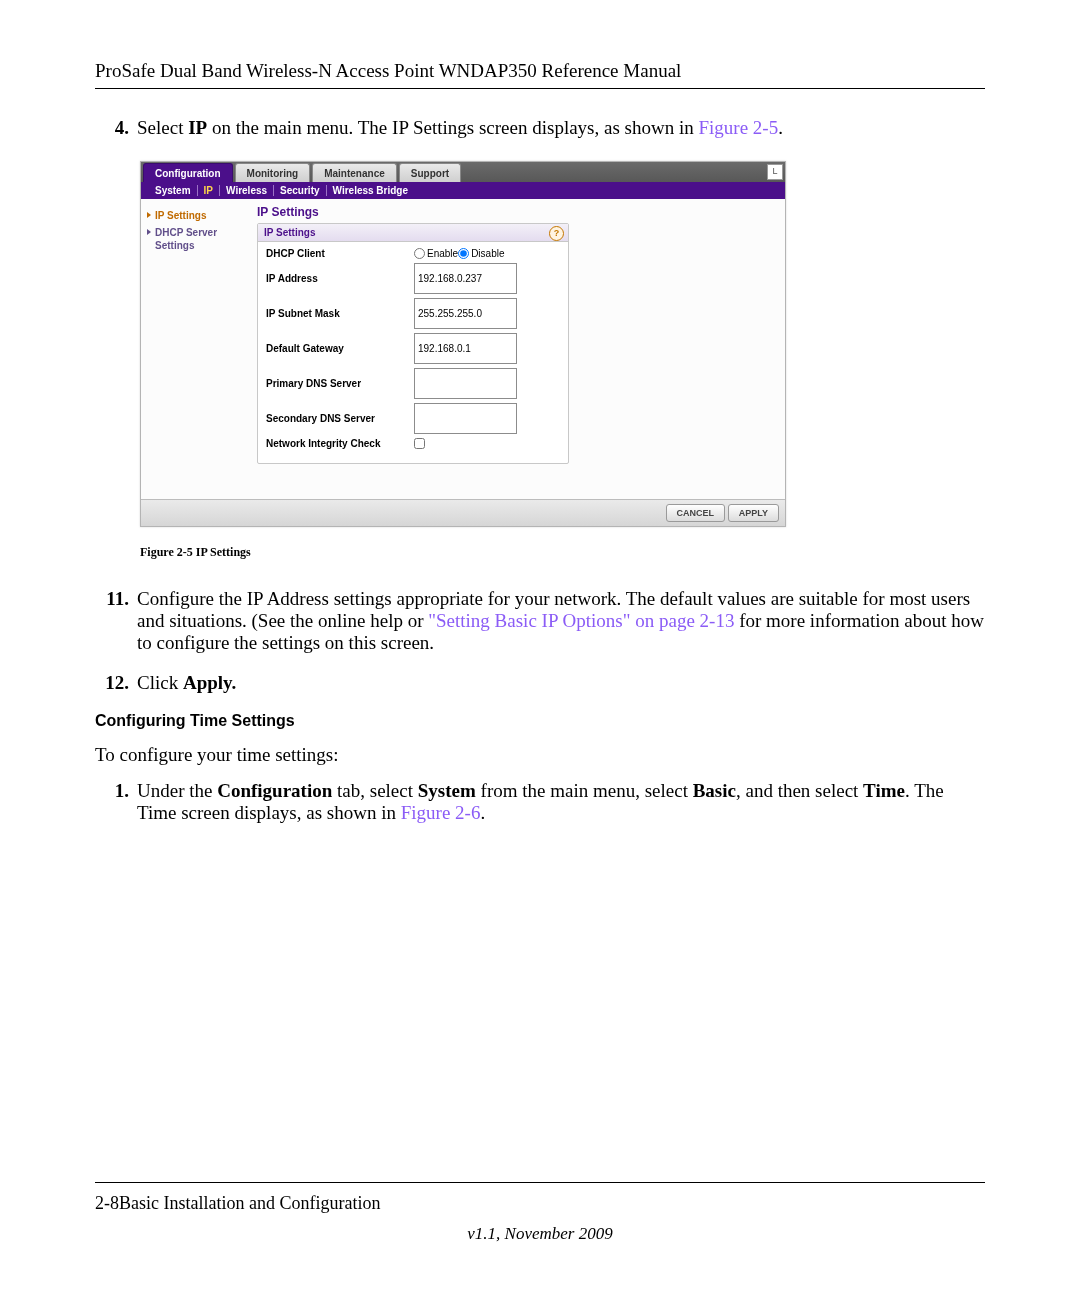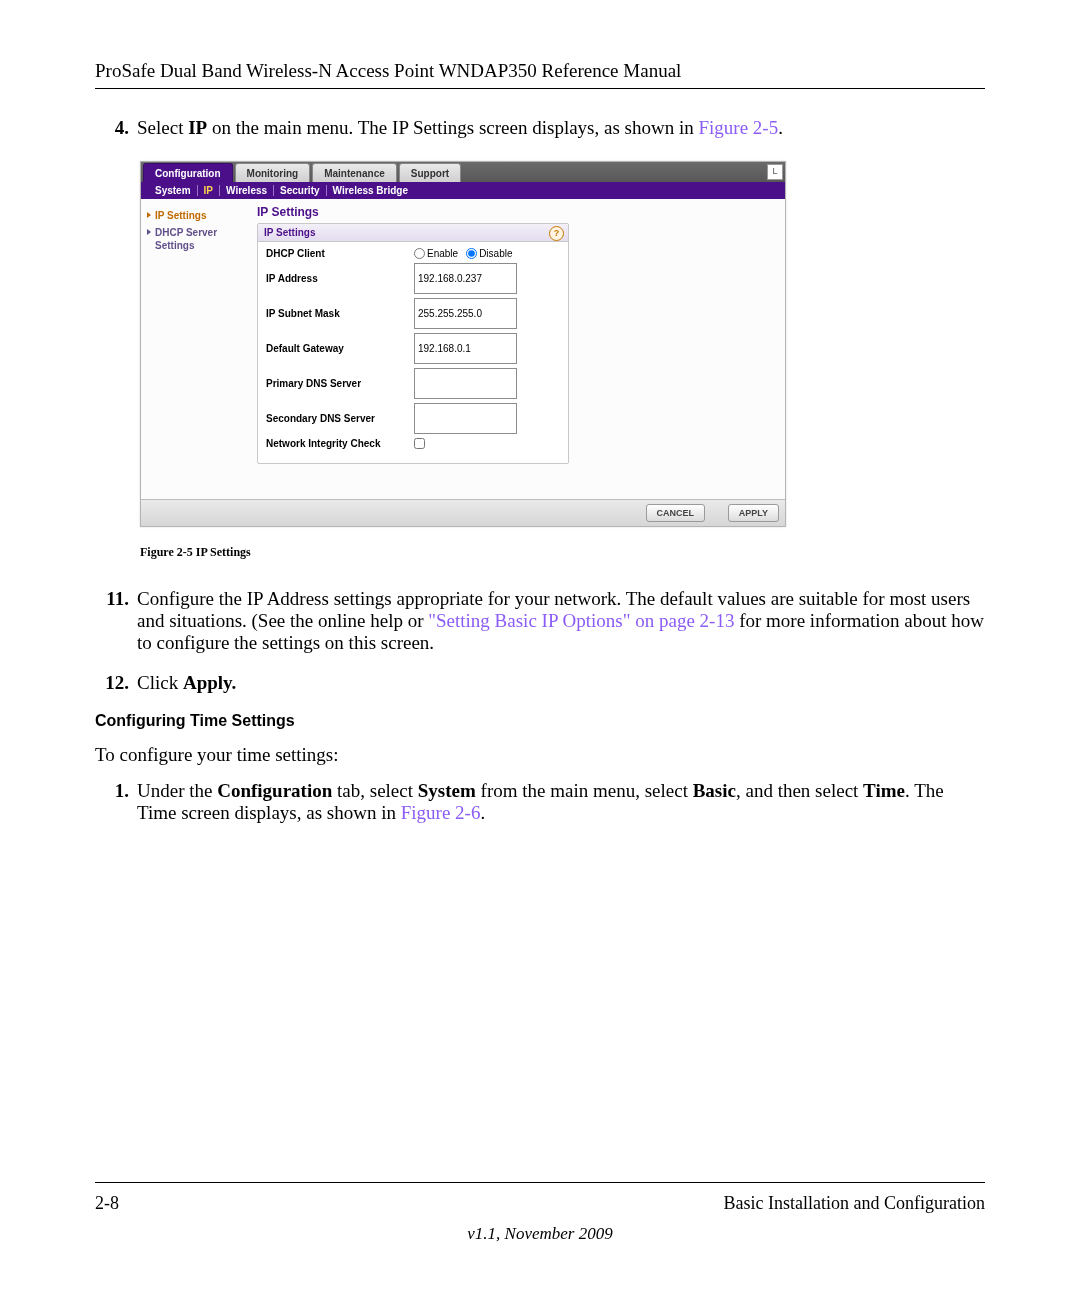--- a/index.html
+++ b/index.html
@@ -47,21 +47,20 @@
     margin: 18px 0 14px 0;
   }
   .fig-caption {
     font-family: Liberation Serif, serif;
     font-weight: bold;
     font-size: 12px;
     margin: 18px 0 28px 45px;
   }
   .footer {
     display: flex;
-    justify-content: space-between;
     font-size: 18px;
     margin-top: 6px;
   }
   .footer-center {
     text-align: center;
     font-style: italic;
     font-size: 17px;
     margin-top: 10px;
   }
 
@@ -185,21 +184,21 @@
   .frow {
     display: flex;
     align-items: center;
     margin-bottom: 4px;
   }
   .flab {
     width: 148px;
     font-weight: bold;
     font-size: 10px;
   }
-  .fval { font-size: 10px; display:flex; align-items:center; gap:8px; }
+  .fval { font-size: 10px; display:flex; align-items:center; gap:0; }
   .fval input[type=text] {
     border: 1px solid #8c8c8c;
     font-size: 10px;
     height: 13px;
     padding: 8px 3px;
     width: 95px;
     background: #fff;
   }
   .fval label { display:flex; align-items:center; gap:2px; }
   .fval input[type=radio], .fval input[type=checkbox] {
@@ -213,21 +212,21 @@
   }
   .btn {
     display:inline-block;
     font-size: 9px;
     font-weight: bold;
     padding: 3px 10px;
     color: #444;
     background: linear-gradient(#fff,#dcdcdc);
     border: 1px solid #9a9a9a;
     border-radius: 3px;
-    margin-left: 20px;
+    margin-left: 0;
   }
   .spacer { height: 340px; }
 </style>
 </head>
 <body>
 
 <div class="header-title">ProSafe Dual Band Wireless-N Access Point WNDAP350 Reference Manual</div>
 <hr class="hr">
 
 <div class="step">

